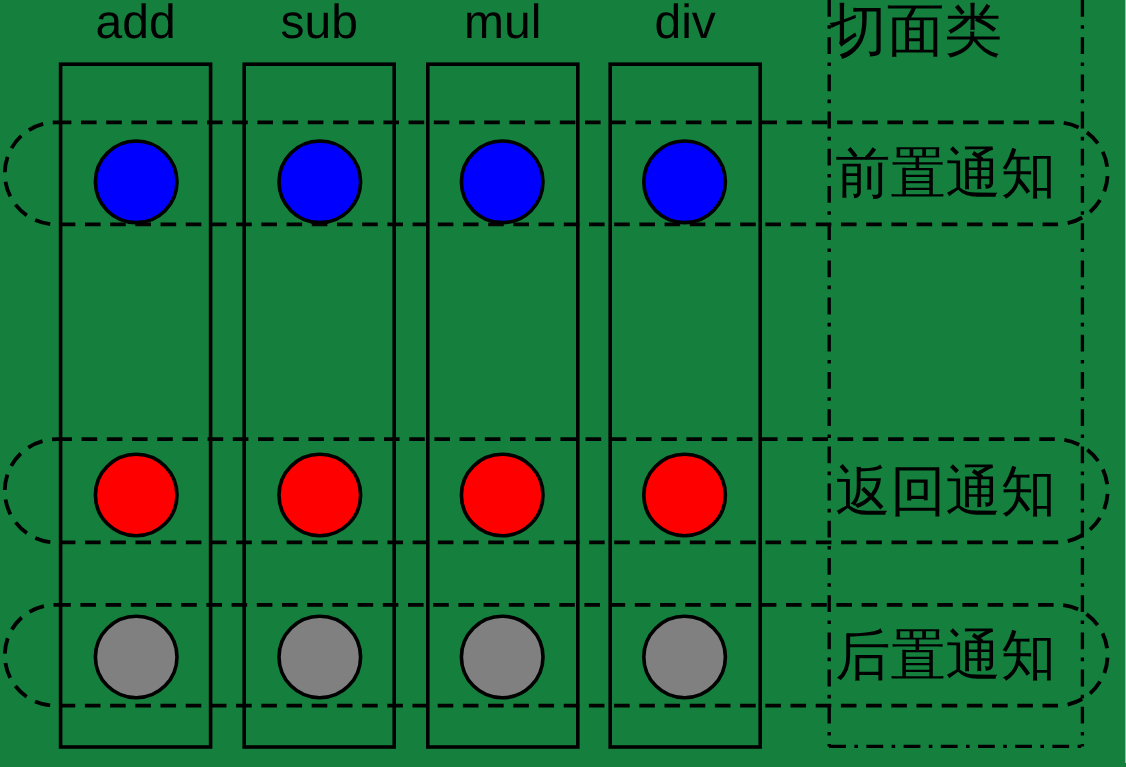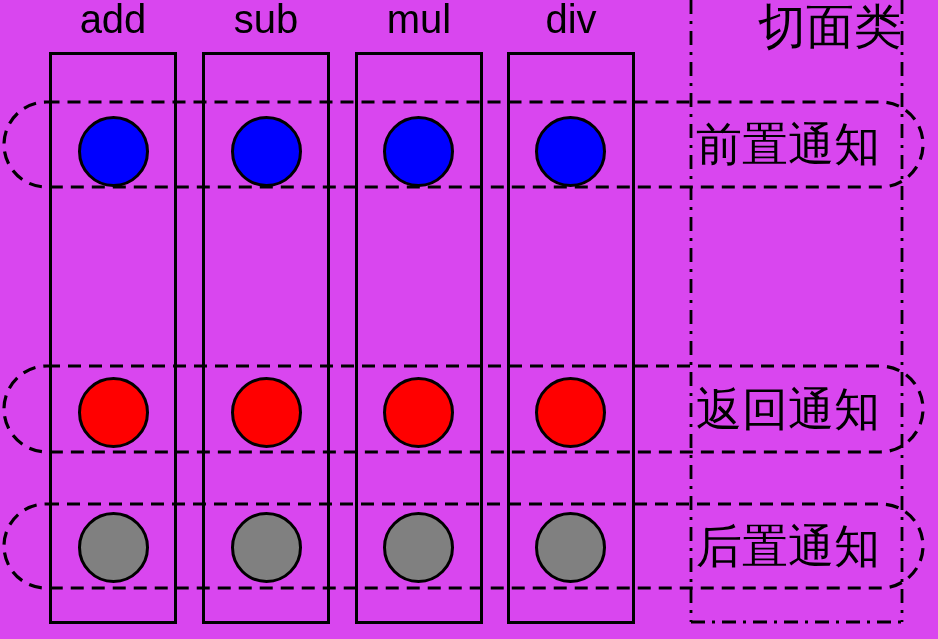--- a/index.html
+++ b/index.html
@@ -1,19 +1,19 @@
 <!DOCTYPE html>
 <html><head>
 <meta charset="utf-8">
 <style>
   html,body{margin:0;padding:0;background:#ffffff;}
   .stage{
     position:relative;
     width:938px;height:639px;
-    background:#d946ef;
+    background:#15803d;
     font-family:"Liberation Sans", sans-serif;
     color:#000;
     overflow:hidden;
   }
   .col-box{
     position:absolute;
     top:52px;height:572px;width:128px;
     box-sizing:border-box;
     border:3px solid #000;
     background:transparent;
@@ -25,21 +25,21 @@
     line-height:44px;
     text-align:center;
     font-size:40px;
     z-index:5;
     white-space:nowrap;
   }
   .aspect-title{
     position:absolute;
     top:0;left:691px;width:211px;height:56px;
     line-height:54px;
-    text-align:right;
+    text-align:left;
     font-size:48px;
     z-index:5;
     white-space:nowrap;
   }
   .overlay-svg{
     position:absolute;left:0;top:0;
     z-index:2;
   }
   .pill-outline{
     fill:none;

